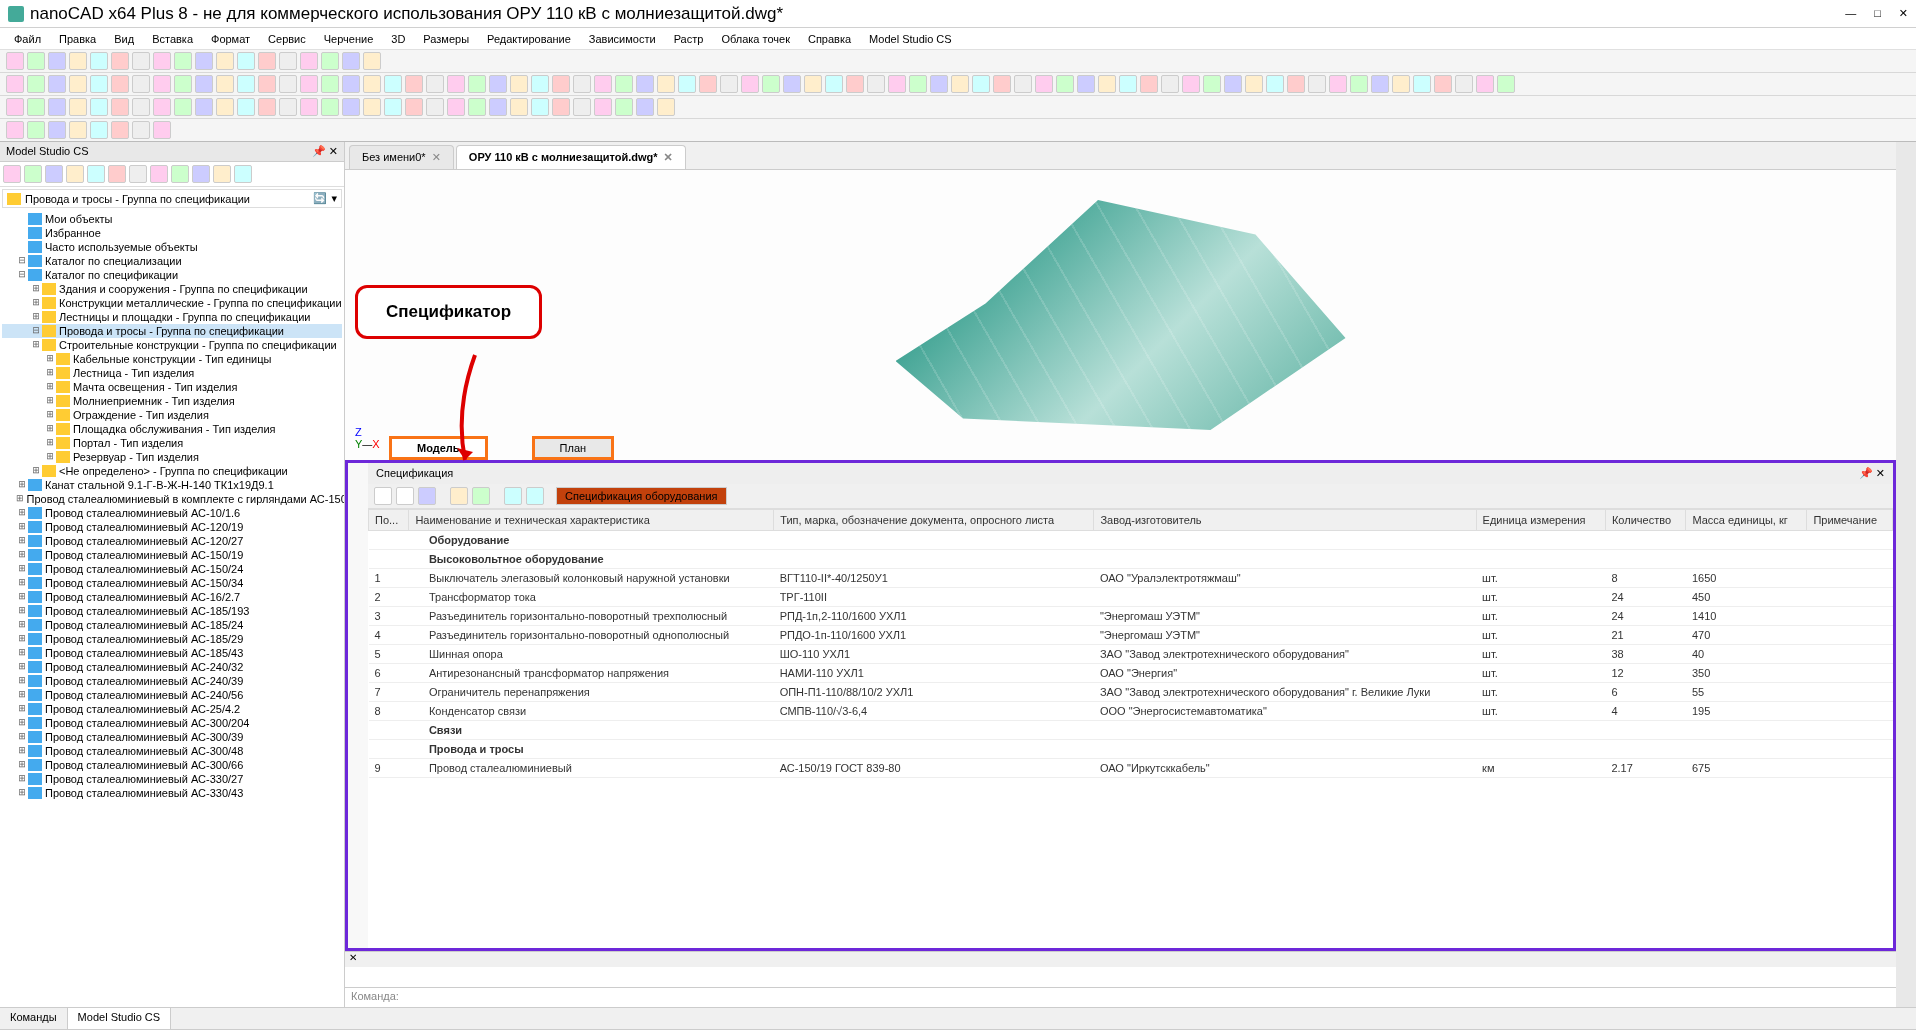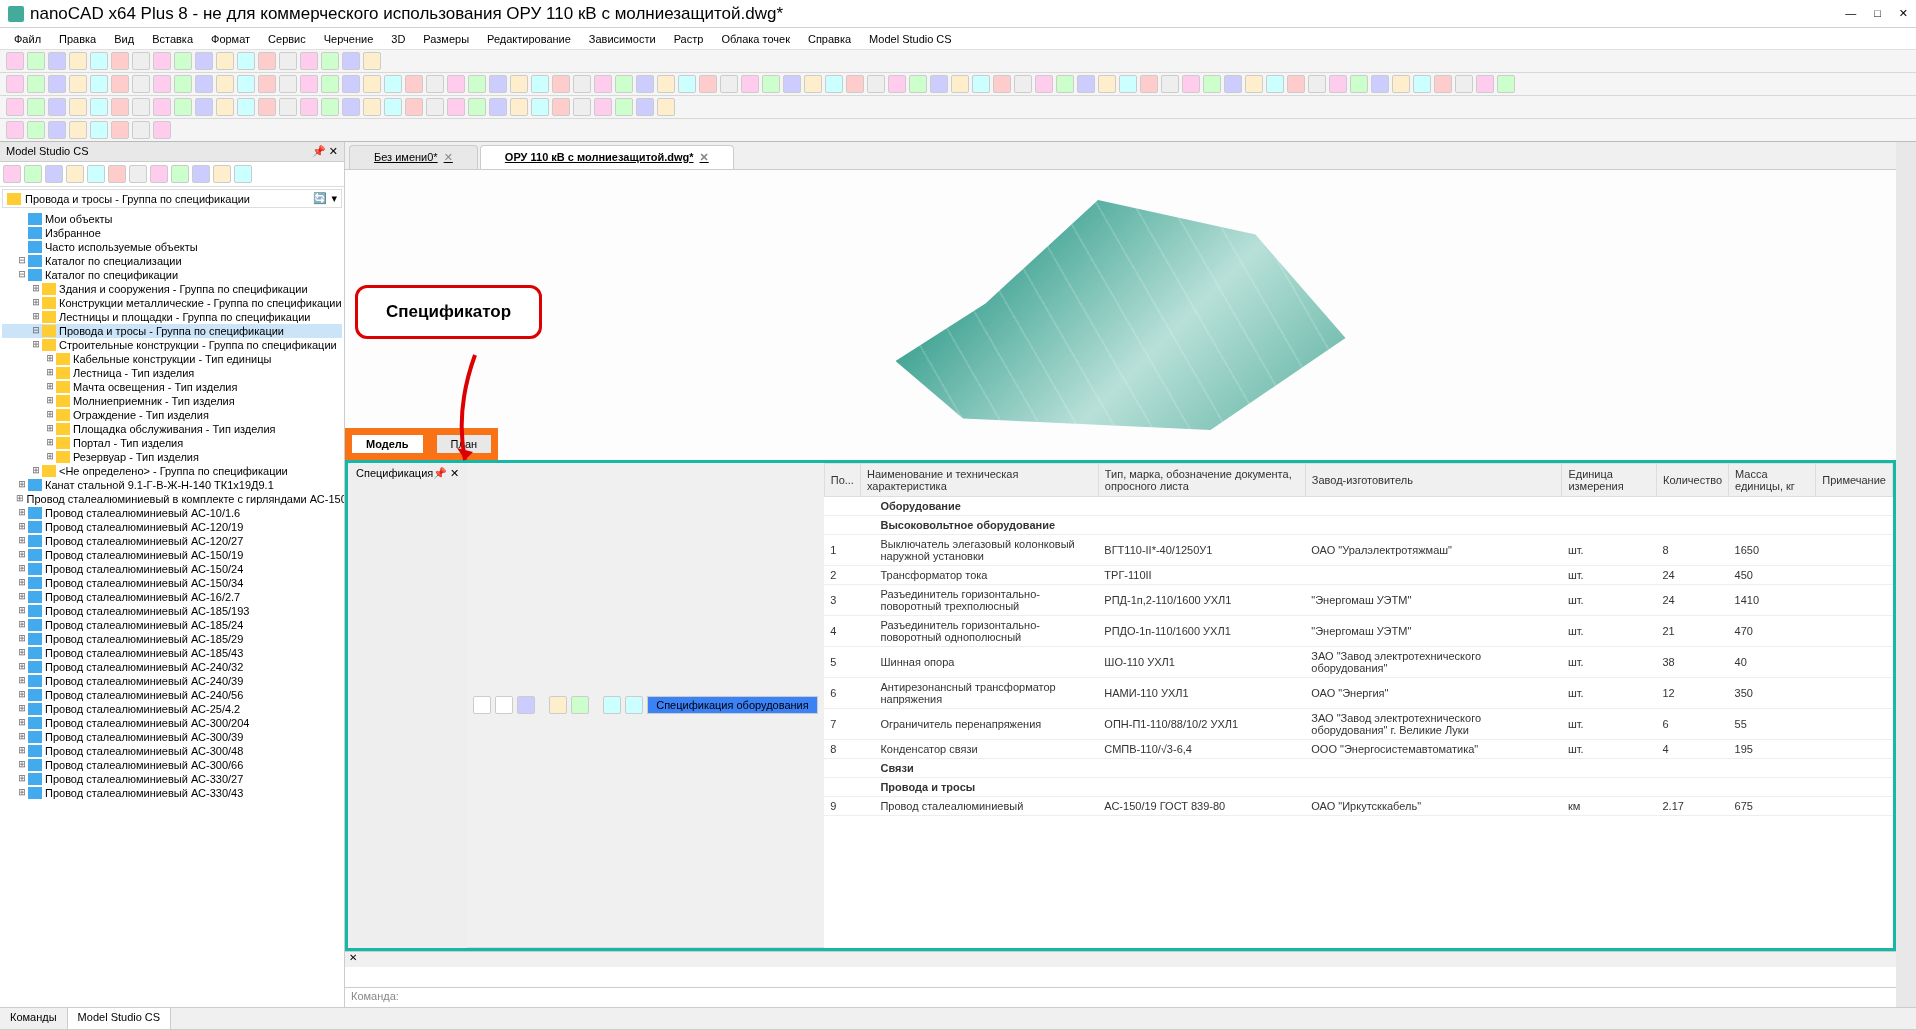--- a/index.html
+++ b/index.html
@@ -23,38 +23,38 @@
 .treenode { display: flex; align-items: flex-start; padding: 1px 0; white-space: nowrap; }
 .treenode.lvl1 { padding-left: 14px; }
 .treenode.lvl2 { padding-left: 28px; }
 .treenode.lvl3 { padding-left: 42px; }
 .treenode .exp { width: 12px; text-align: center; font-size: 9px; color: #666; }
 .treenode .ico { width: 14px; height: 12px; background: #fc3; margin-right: 3px; }
 .treenode .icb { width: 14px; height: 12px; background: #4ae; margin-right: 3px; }
 .treenode.sel { background: #cce4f7; }
 .centerpanel { flex: 1; display: flex; flex-direction: column; background: #fff; position: relative; }
 .tabs { height: 28px; background: #f0f0f0; display: flex; align-items: end; border-bottom: 1px solid #ccc; padding-left: 4px; gap: 2px; }
-.tab { padding: 5px 24px; background: #e8e8e8; border: 1px solid #ccc; border-bottom: none; border-radius: 4px 4px 0 0; text-decoration: underline; }
+.tab { padding: 5px 12px; background: #e8e8e8; border: 1px solid #ccc; border-bottom: none; border-radius: 4px 4px 0 0; }
 .tab.active { background: #fff; font-weight: bold; }
 .tab .x { margin-left: 6px; color: #888; }
 .leftsidetabs { position: absolute; left: 345px; top: 0; width: 22px; z-index: 5; }
 .viewport { flex: 1; background: #fdfdfd; position: relative; display: flex; align-items: center; justify-content: center; }
 .model3d { width: 450px; height: 230px; background: linear-gradient(135deg, #2a8a7a 0%, #3aa090 20%, #b8e0d8 60%, #5ab0a0 100%); clip-path: polygon(20% 45%, 45% 0%, 80% 15%, 100% 60%, 70% 100%, 15% 95%, 0% 70%); position: relative; }
 .model3d::after { content: ''; position: absolute; inset: 0; background: repeating-linear-gradient(60deg, transparent 0 30px, rgba(255,255,255,0.15) 30px 32px); }
 .axes { position: absolute; bottom: 10px; left: 10px; font-size: 10px; }
 .axes .z { color: blue; } .axes .y { color: green; } .axes .x { color: red; }
 .viewtabs { position: absolute; bottom: 0; left: 0; display: flex; }
-.viewtab { padding: 3px 14px; background: #e8e8e8; border: 7px solid #f97316; }
+.viewtab { padding: 3px 25px; background: #e8e8e8; border: 3px solid #f97316; margin-left: 44px; }
 .viewtab.active { background: #fff; font-weight: bold; }
 .callout { position: absolute; top: 115px; left: 10px; background: #fff; border: 3px solid #d00; border-radius: 12px; padding: 14px 28px; font-size: 17px; font-weight: bold; z-index: 10; }
 .arrow { position: absolute; top: 180px; left: 100px; z-index: 9; }
-.specpanel { border: 3px solid #14b8a6; background: #f8f8f8; display: flex; flex-direction: row; }
+.specpanel { border: 3px solid #6d28d9; background: #f8f8f8; display: flex; flex-direction: column; padding-left: 20px; }
 .spechdr { padding: 4px 8px; background: #eee; font-size: 12px; display: flex; justify-content: space-between; }
 .spec-tb { padding: 3px 6px; background: #f0f0f0; display: flex; gap: 4px; align-items: center; border-bottom: 1px solid #ddd; }
-.spec-tb .combo { background: #3b82f6; border: 1px solid #ccc; padding: 2px 8px; }
+.spec-tb .combo { background: #c2410c; border: 1px solid #ccc; padding: 2px 8px; margin-left: 8px; }
 .spectable { flex: 1; overflow: auto; background: #fff; }
 .spectable table { width: 100%; border-collapse: collapse; }
 .spectable th { background: #f0f0f0; padding: 4px 6px; text-align: left; border: 1px solid #ddd; font-weight: normal; color: #333; }
 .spectable td { padding: 3px 6px; border-bottom: 1px solid #eee; color: #333; }
 .spectable tr.grp td { font-weight: bold; padding-left: 20px; }
 .spectable tr.row td:nth-child(2) { padding-left: 20px; }
 .bottompanels { height: 22px; background: #f0f0f0; display: flex; border-top: 1px solid #ccc; }
 .bottompanels .btab { padding: 3px 10px; border-right: 1px solid #ccc; }
 .bottompanels .btab.active { background: #fff; }
 .cmdline { height: 20px; background: #fff; padding: 2px 6px; color: #888; border-top: 1px solid #ccc; margin-top: 20px; }

